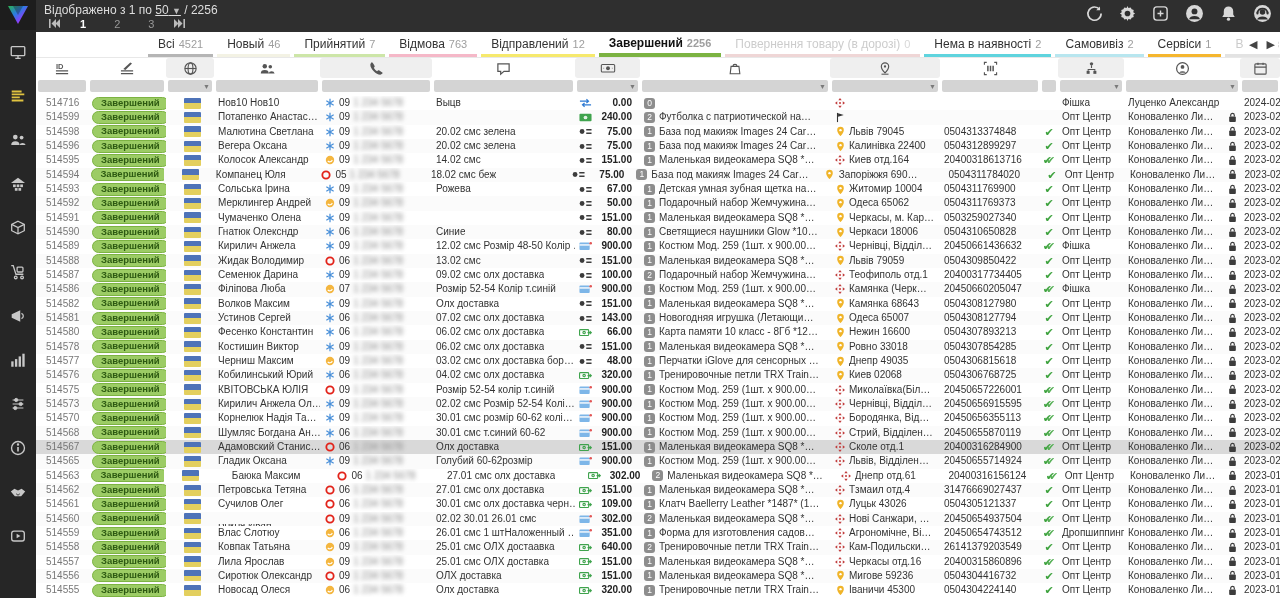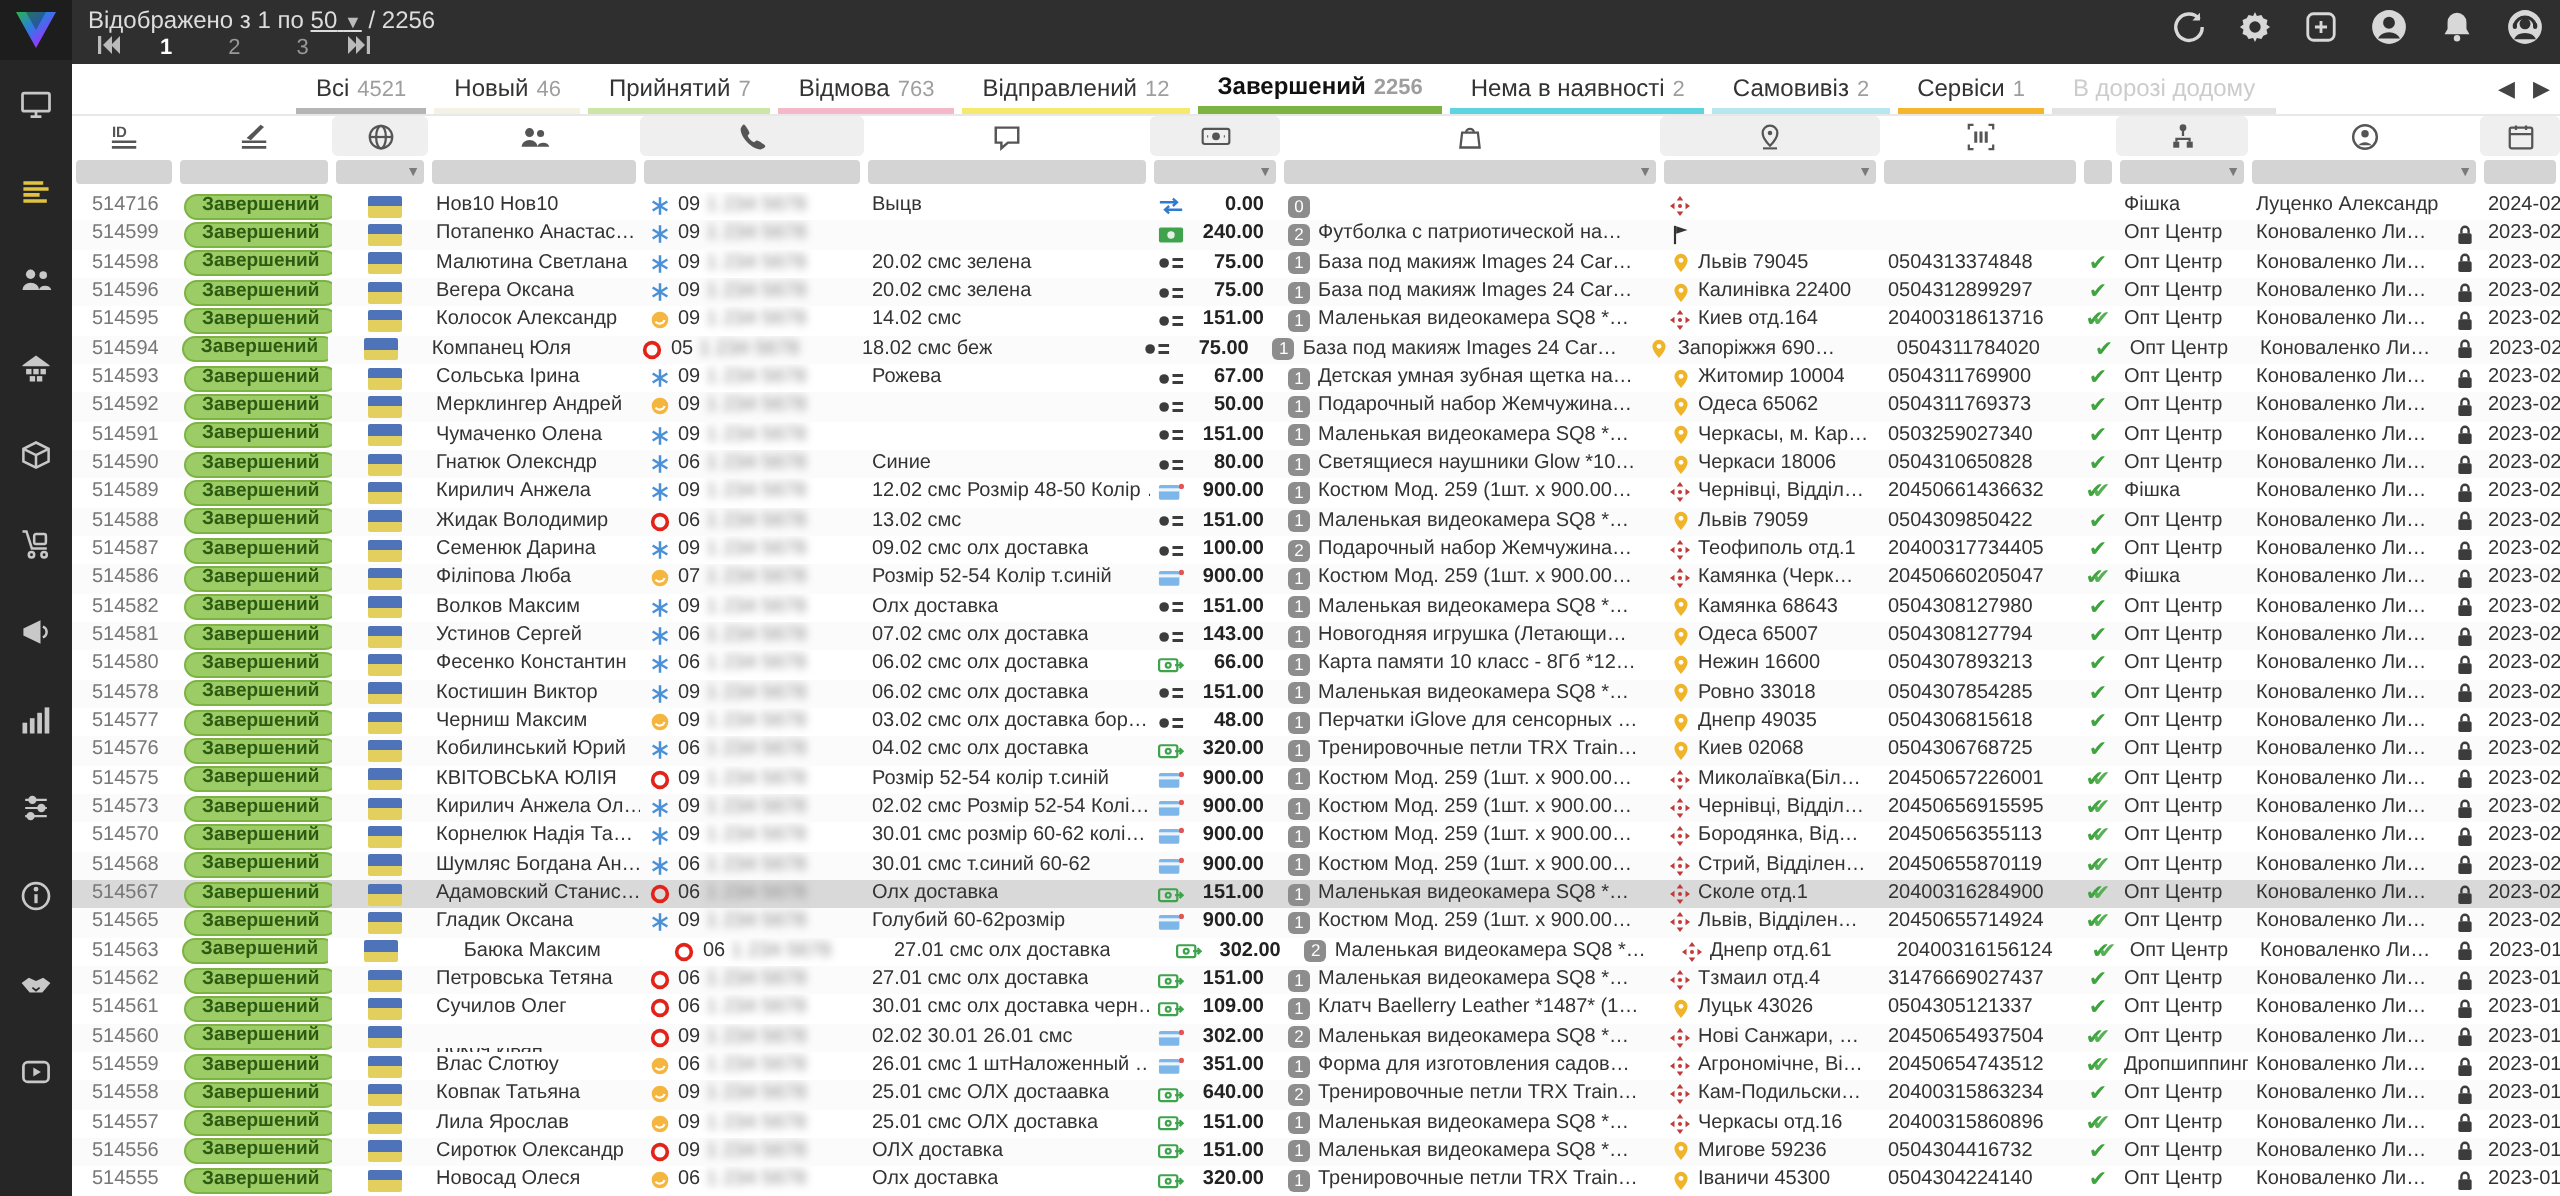--- a/index.html
+++ b/index.html
@@ -278,20 +278,21 @@
     </div>
 </div>
 
 <div id="tabs">
     <div class="tab" style="border-bottom-color: rgb(181, 181, 181);"><span>Всі</span><span class="cnt">4521</span></div>
     <div class="tab" style="border-bottom-color: rgb(243, 242, 228);"><span>Новый</span><span class="cnt">46</span></div>
     <div class="tab" style="border-bottom-color: rgb(205, 230, 168);"><span>Прийнятий</span><span class="cnt">7</span></div>
     <div class="tab" style="border-bottom-color: rgb(245, 184, 200);"><span>Відмова</span><span class="cnt">763</span></div>
     <div class="tab" style="border-bottom-color: rgb(246, 233, 109);"><span>Відправлений</span><span class="cnt">12</span></div>
     <div class="tab active" style="border-bottom-color: rgb(124, 179, 66);"><span>Завершений</span><span class="cnt">2256</span></div>
+    <div class="tab disabled" style="border-bottom-color: rgb(239, 214, 214);"><span>Повернення товару (в дорозі)</span><span class="cnt">0</span></div>
     <div class="tab" style="border-bottom-color: rgb(95, 212, 222);"><span>Нема в наявності</span><span class="cnt">2</span></div>
     <div class="tab" style="border-bottom-color: rgb(184, 230, 239);"><span>Самовивіз</span><span class="cnt">2</span></div>
     <div class="tab" style="border-bottom-color: rgb(245, 182, 46);"><span>Сервіси</span><span class="cnt">1</span></div>
     <div class="tab disabled" style="border-bottom-color: rgb(227, 227, 227);"><span>В дорозі додому</span></div>
   </div>
 <div id="tabarrows">◀ ▶</div>
 
 <div id="thead">
     <div class="hc" style="width: 52px;">
       <span style="display: inline-flex;">
@@ -2495,21 +2496,21 @@
           <svg width="10" height="10" viewBox="0 0 12 12" fill="#c03a3a">
             <path d="M6 0l2 2.7H4z"></path>
             <path d="M6 12L4 9.3h4z"></path>
             <path d="M0 6l2.7-2v4z"></path>
             <path d="M12 6L9.3 8V4z"></path>
             <circle cx="6" cy="6" r="1.2"></circle>
           </svg>
         </span>
         <span class="loctx">Кам-Подильски…</span>
       </div>
-      <div class="cell c-ttn" style="width: 100px;">20400315863234</div>
+      <div class="cell c-ttn" style="width: 100px;">26141379203549</div>
       <div class="cell c-check" style="width: 18px; justify-content: center; padding-left: 0px;">
         <span class="chk">✔</span>
       </div>
       <div class="cell c-source" style="width: 66px;">Опт Центр</div>
       <div class="cell c-manager" style="width: 116px;">
         <span class="mgr">Коноваленко Ли…</span>
         <span style="display: inline-flex; padding-right: 3px;">
           <svg width="9" height="11" viewBox="0 0 10 12">
             <rect x="1.3" y="5" width="7.4" height="6" rx="1" fill="#3c3c3c"></rect>
             <path d="M3 5V3.4a2 2 0 0 1 4 0V5" fill="none" stroke="#3c3c3c" stroke-width="1.3"></path>

